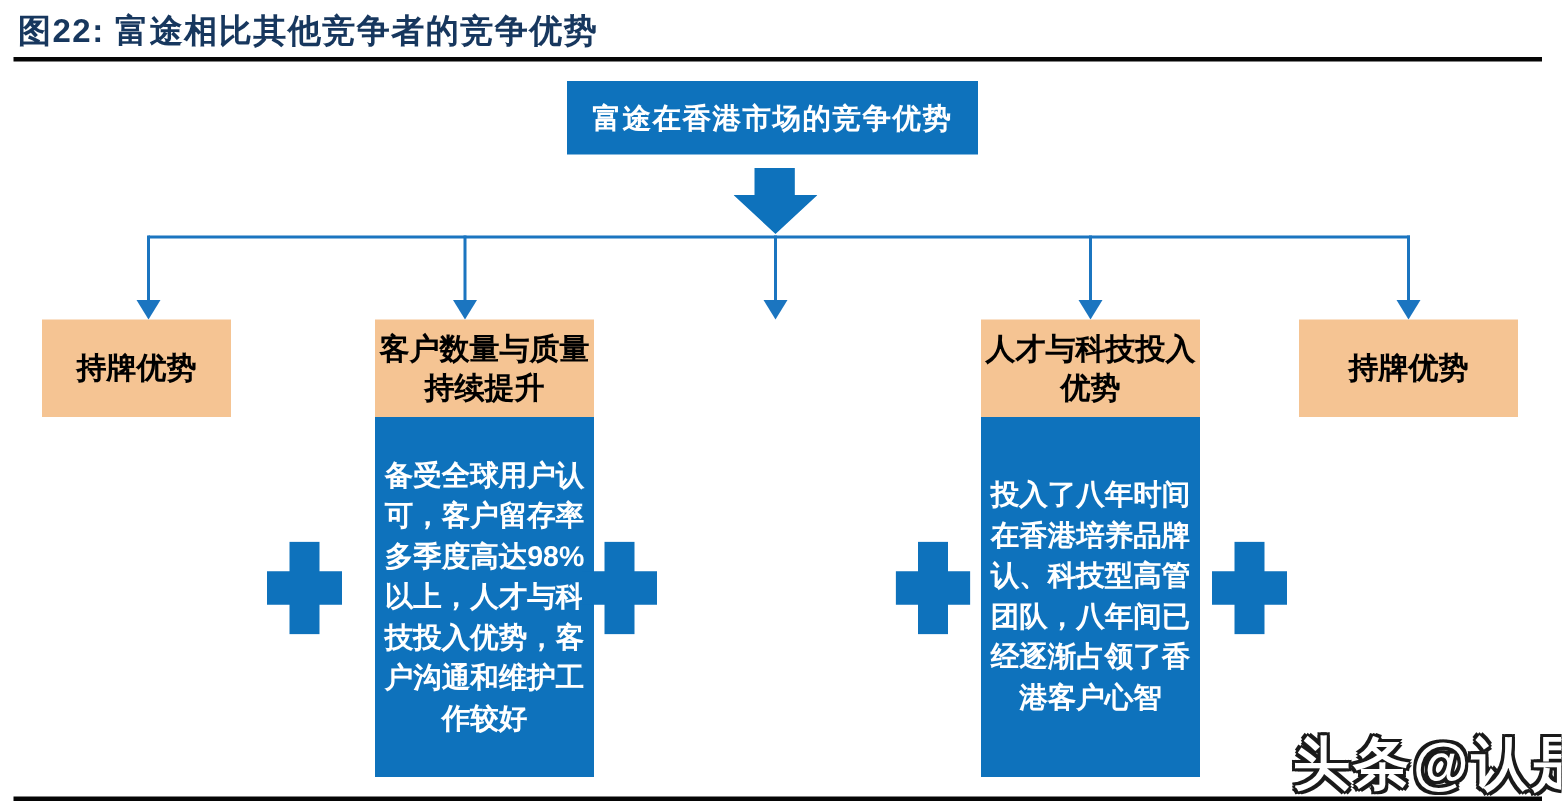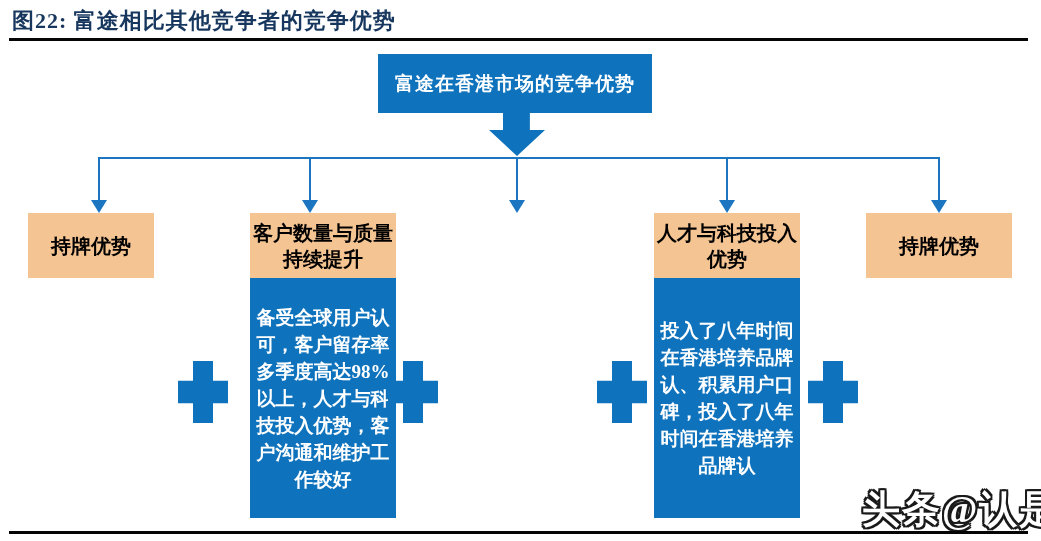--- a/index.html
+++ b/index.html
@@ -1,15 +1,15 @@
 <!DOCTYPE html>
 <html><head>
 <meta charset="utf-8">
 <style>
-  * { margin: 0; padding: 0; box-sizing: border-box; font-family: Liberation Serif, serif; }
+  * { margin: 0; padding: 0; box-sizing: border-box; }
   body {
     font-family: "Liberation Sans", "DejaVu Sans", sans-serif;
     background: #ffffff;
   }
   .canvas {
     position: relative;
     width: 1041px;
     height: 541px;
     background: #ffffff;
     overflow: hidden;
@@ -32,21 +32,21 @@
     background: #050505;
   }
   .rule-top { top: 38px; }
   .rule-bottom { top: 531px; }
 
   .root-box {
     position: absolute;
     left: 378px;
     top: 54px;
     width: 274px;
-    height: 59px;
+    height: 49px;
     background: #0E72BC;
     display: flex;
     align-items: center;
     justify-content: center;
   }
   .root-box-label {
     color: #ffffff;
     font-weight: bold;
     font-size: 19px;
     letter-spacing: 1px;
@@ -180,21 +180,21 @@
     <div class="column-body">备受全球用户认可，客户留存率多季度高达98%以上，人才与科技投入优势，客户沟通和维护工作较好</div>
   </div>
 
   <div class="plus-icon" style="left:388px"></div>
 
 
   <div class="plus-icon" style="left:597px"></div>
 
   <div class="column" style="left:654px">
     <div class="column-header">人才与科技投入优势</div>
-    <div class="column-body">投入了八年时间在香港培养品牌认、积累用户口碑，投入了八年时间在香港培养品牌认</div>
+    <div class="column-body">投入了八年时间在香港培养品牌认、科技型高管团队，八年间已经逐渐占领了香港客户心智</div>
   </div>
 
   <div class="plus-icon" style="left:808px"></div>
 
   <div class="column" style="left:866px">
     <div class="column-header">持牌优势</div>
   </div>
 
   <div class="watermark">头条@认是</div>
   <div class="rule rule-bottom"></div>

